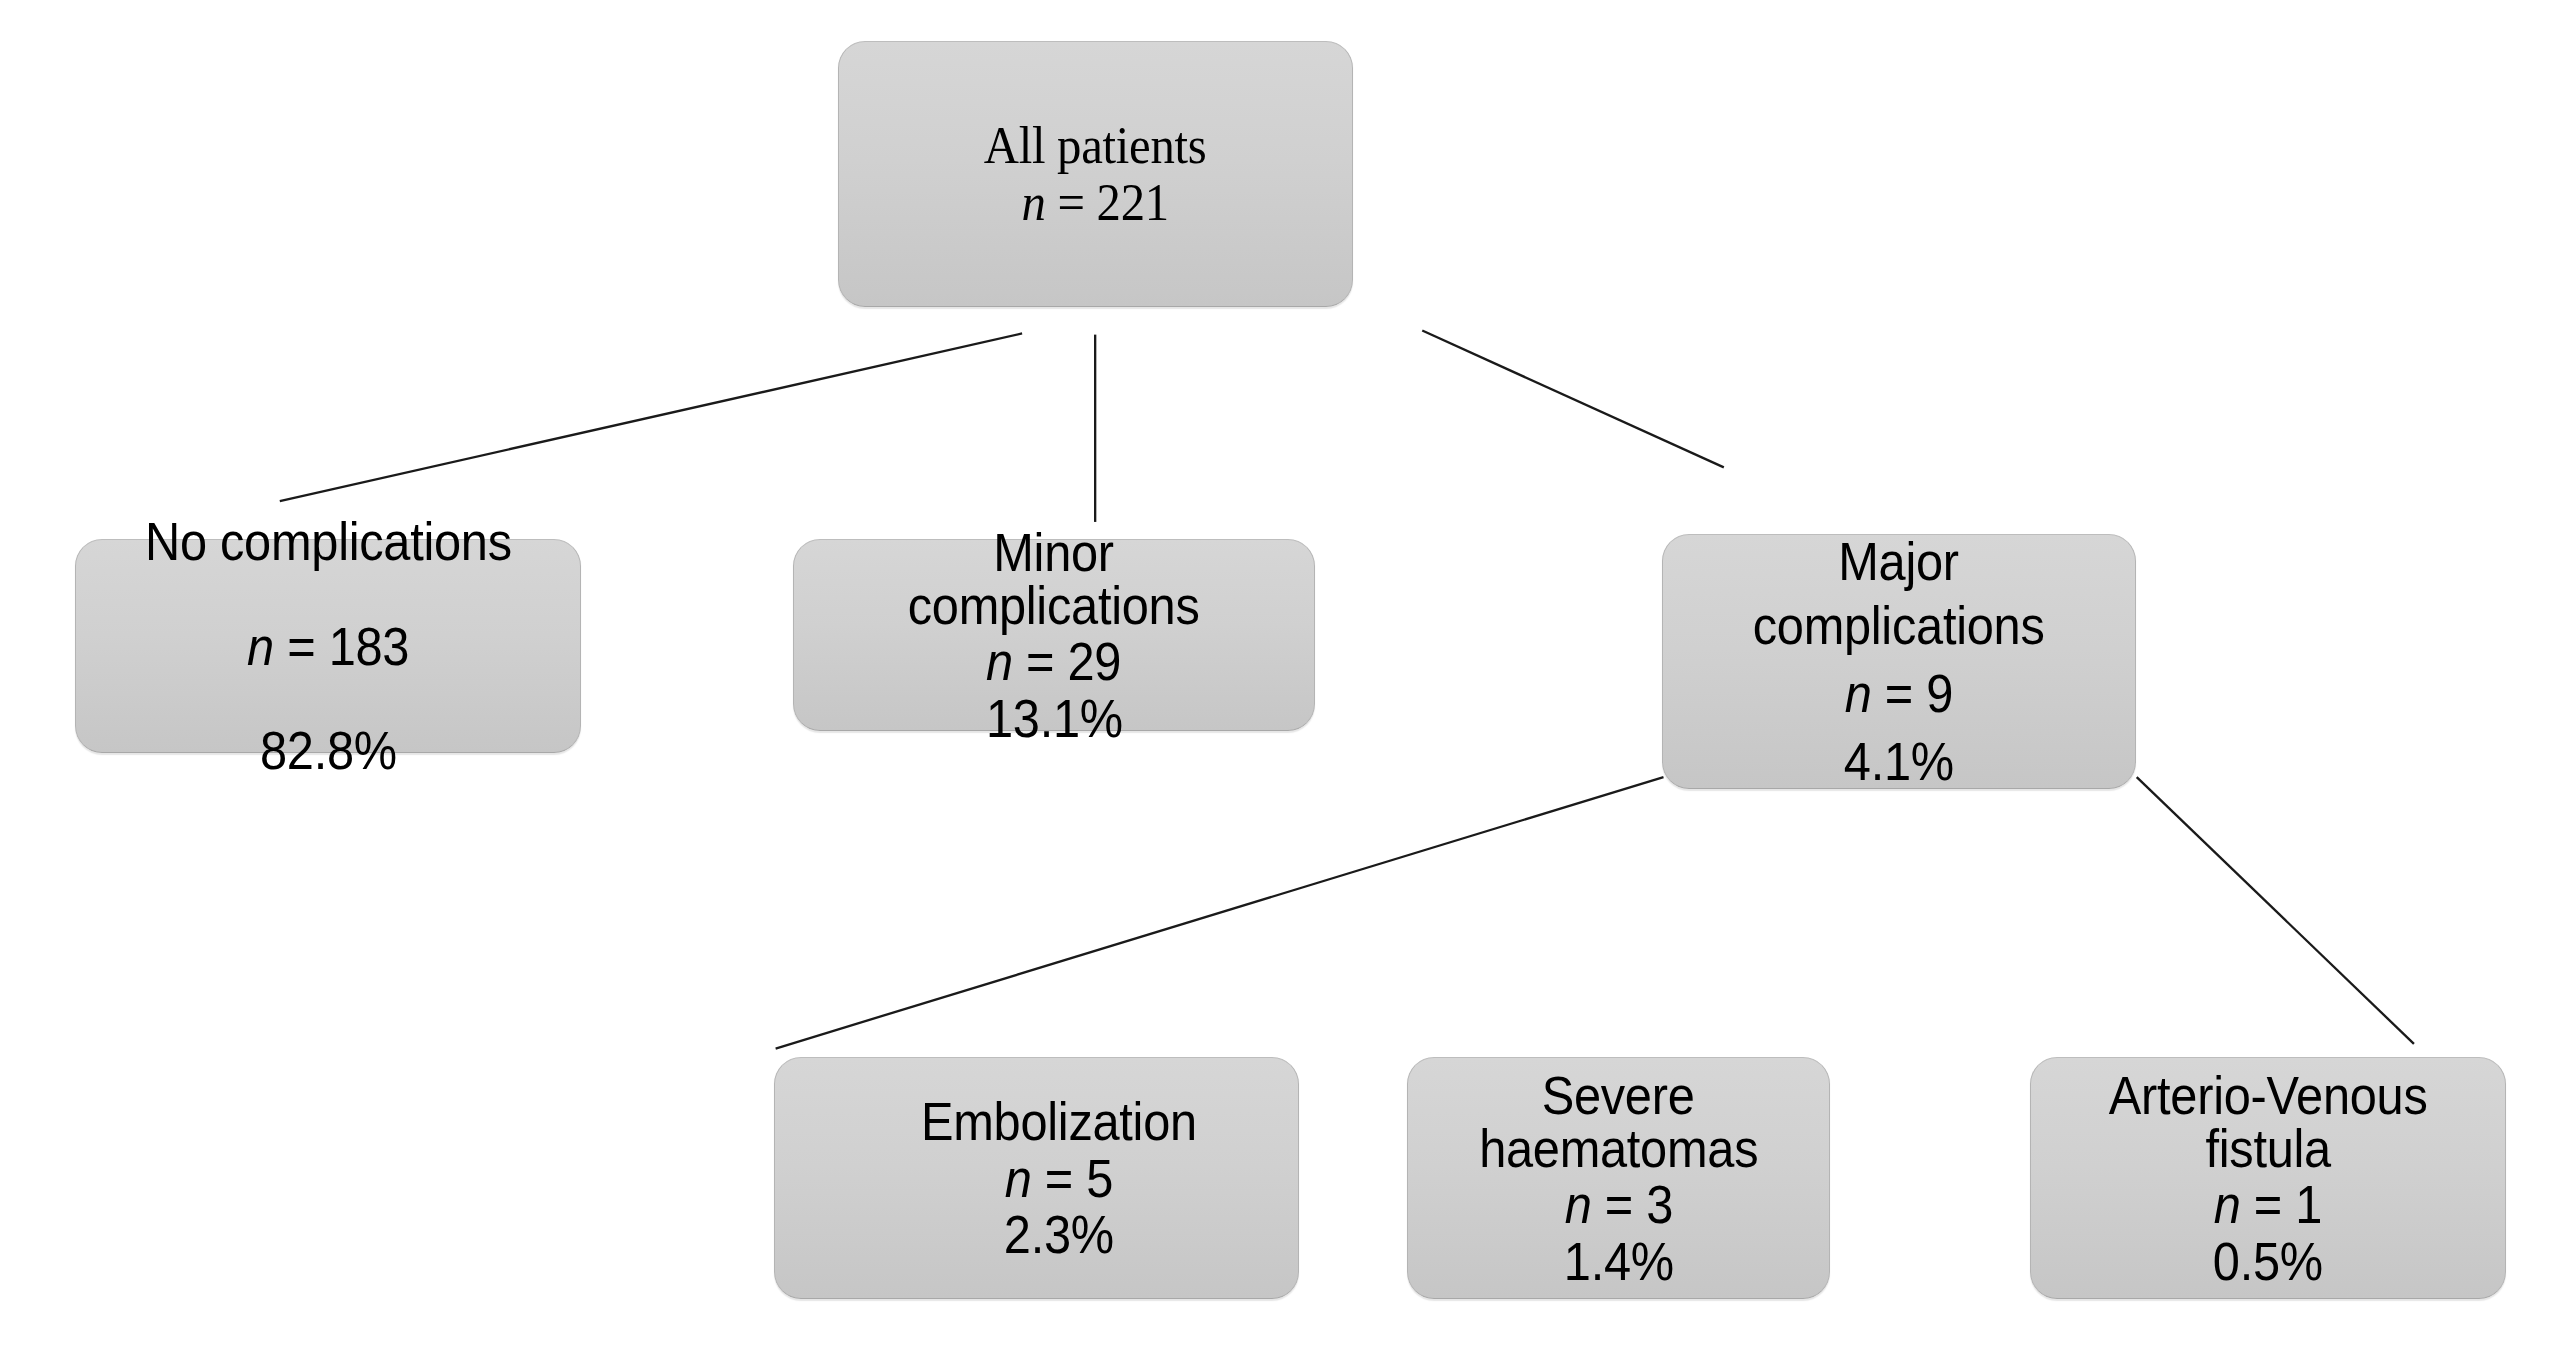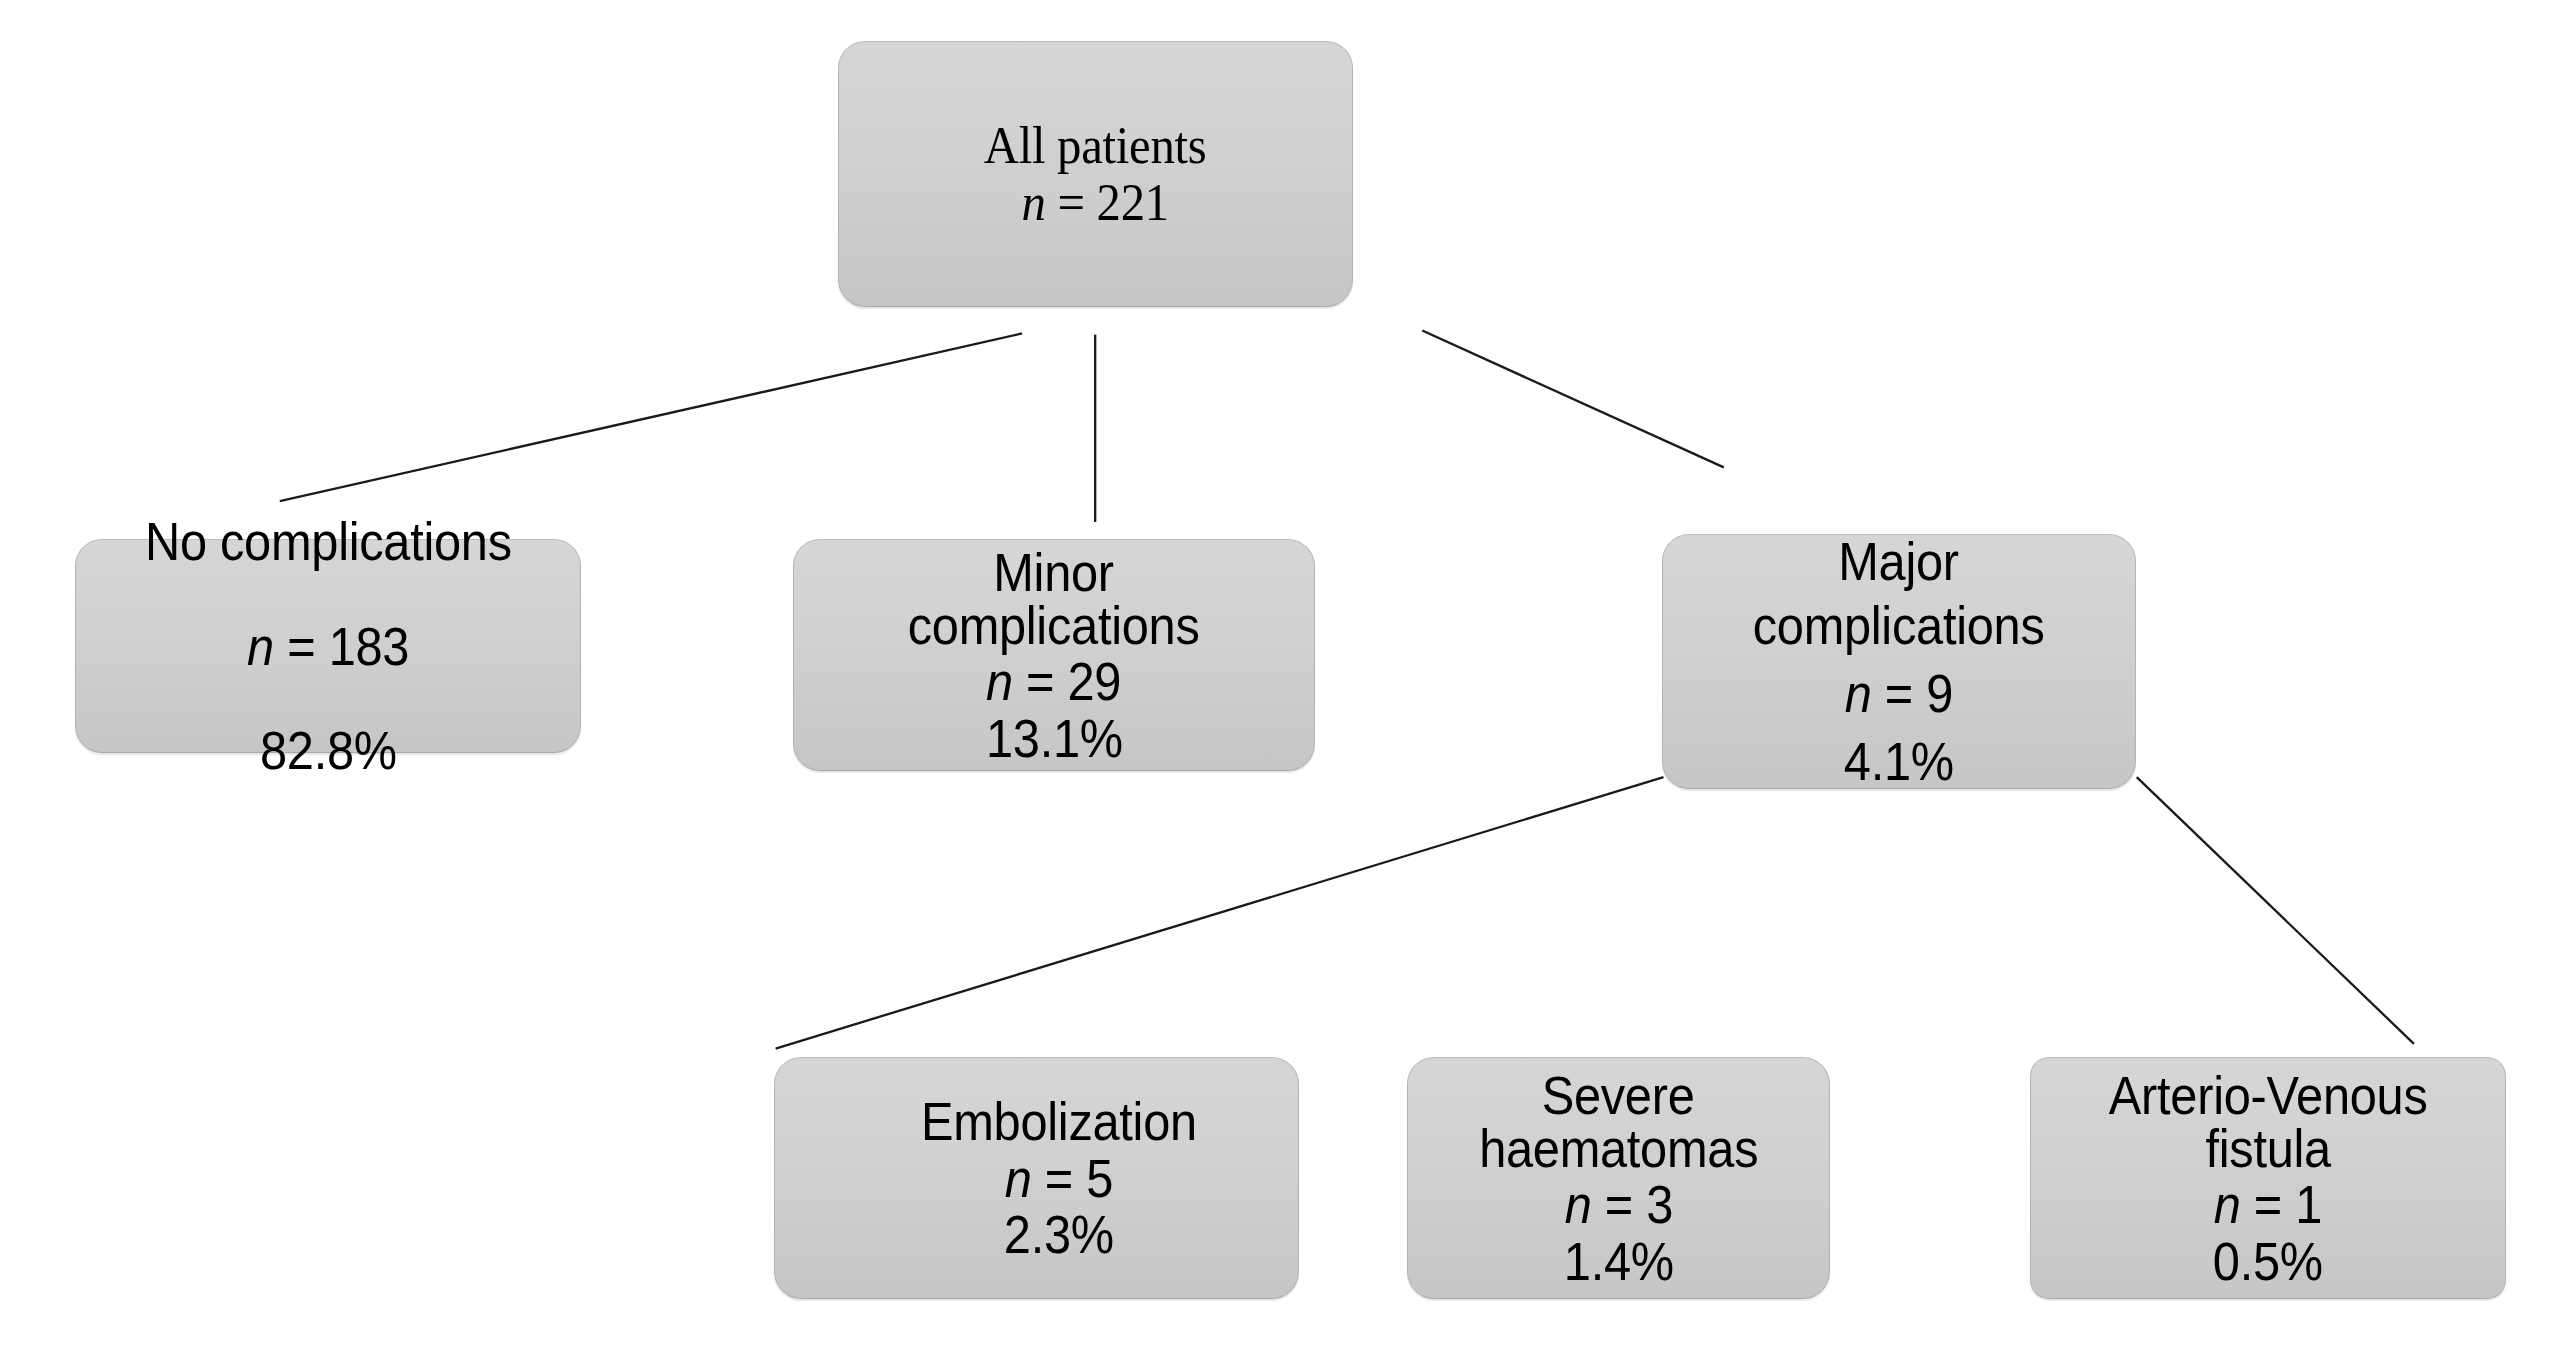--- a/index.html
+++ b/index.html
@@ -63,25 +63,25 @@
   .node .line.stat {
     margin-top: 3.5px;
   }
   .node .line .nvar {
     font-style: italic;
   }
 
   
   #node-root            { left: 838px; top:   41px; width:  515px; height: 266px; font-family: Liberation Serif, serif; }
   #node-no-complications{ left:  75px; top:  539px; width:  506px; height: 214px; gap: 48px; }
-  #node-minor           { left: 793px; top:  539px; width:  522px; height: 232px; }
+  #node-minor           { left: 793px; top:  539px; width:  522px; height: 192px; }
   #node-major           { left: 1662px; top:  534px; width:  474px; height: 255px; justify-content: space-between; }
   #node-embolization    { left: 774px; top: 1057px; width:  525px; height: 242px; padding-left: 44px; }
   #node-haematomas      { left: 1407px; top: 1057px; width:  423px; height: 242px; }
-  #node-fistula        { left: 2030px; top: 1057px; width:  476px; height: 242px; border-radius: 19px; }
+  #node-fistula        { left: 2030px; top: 1057px; width:  476px; height: 242px; }
 </style>
 </head>
 <body>
 
 <div id="canvas">
 
   <svg id="edges" viewBox="0 0 4441 2352" width="2576" height="1364" xmlns="http://www.w3.org/2000/svg">
     <line x1="1762" y1="575" x2="482" y2="864"></line>
     <line x1="1888" y1="577" x2="1888" y2="900"></line>
     <line x1="2452" y1="570" x2="2972" y2="806"></line>

